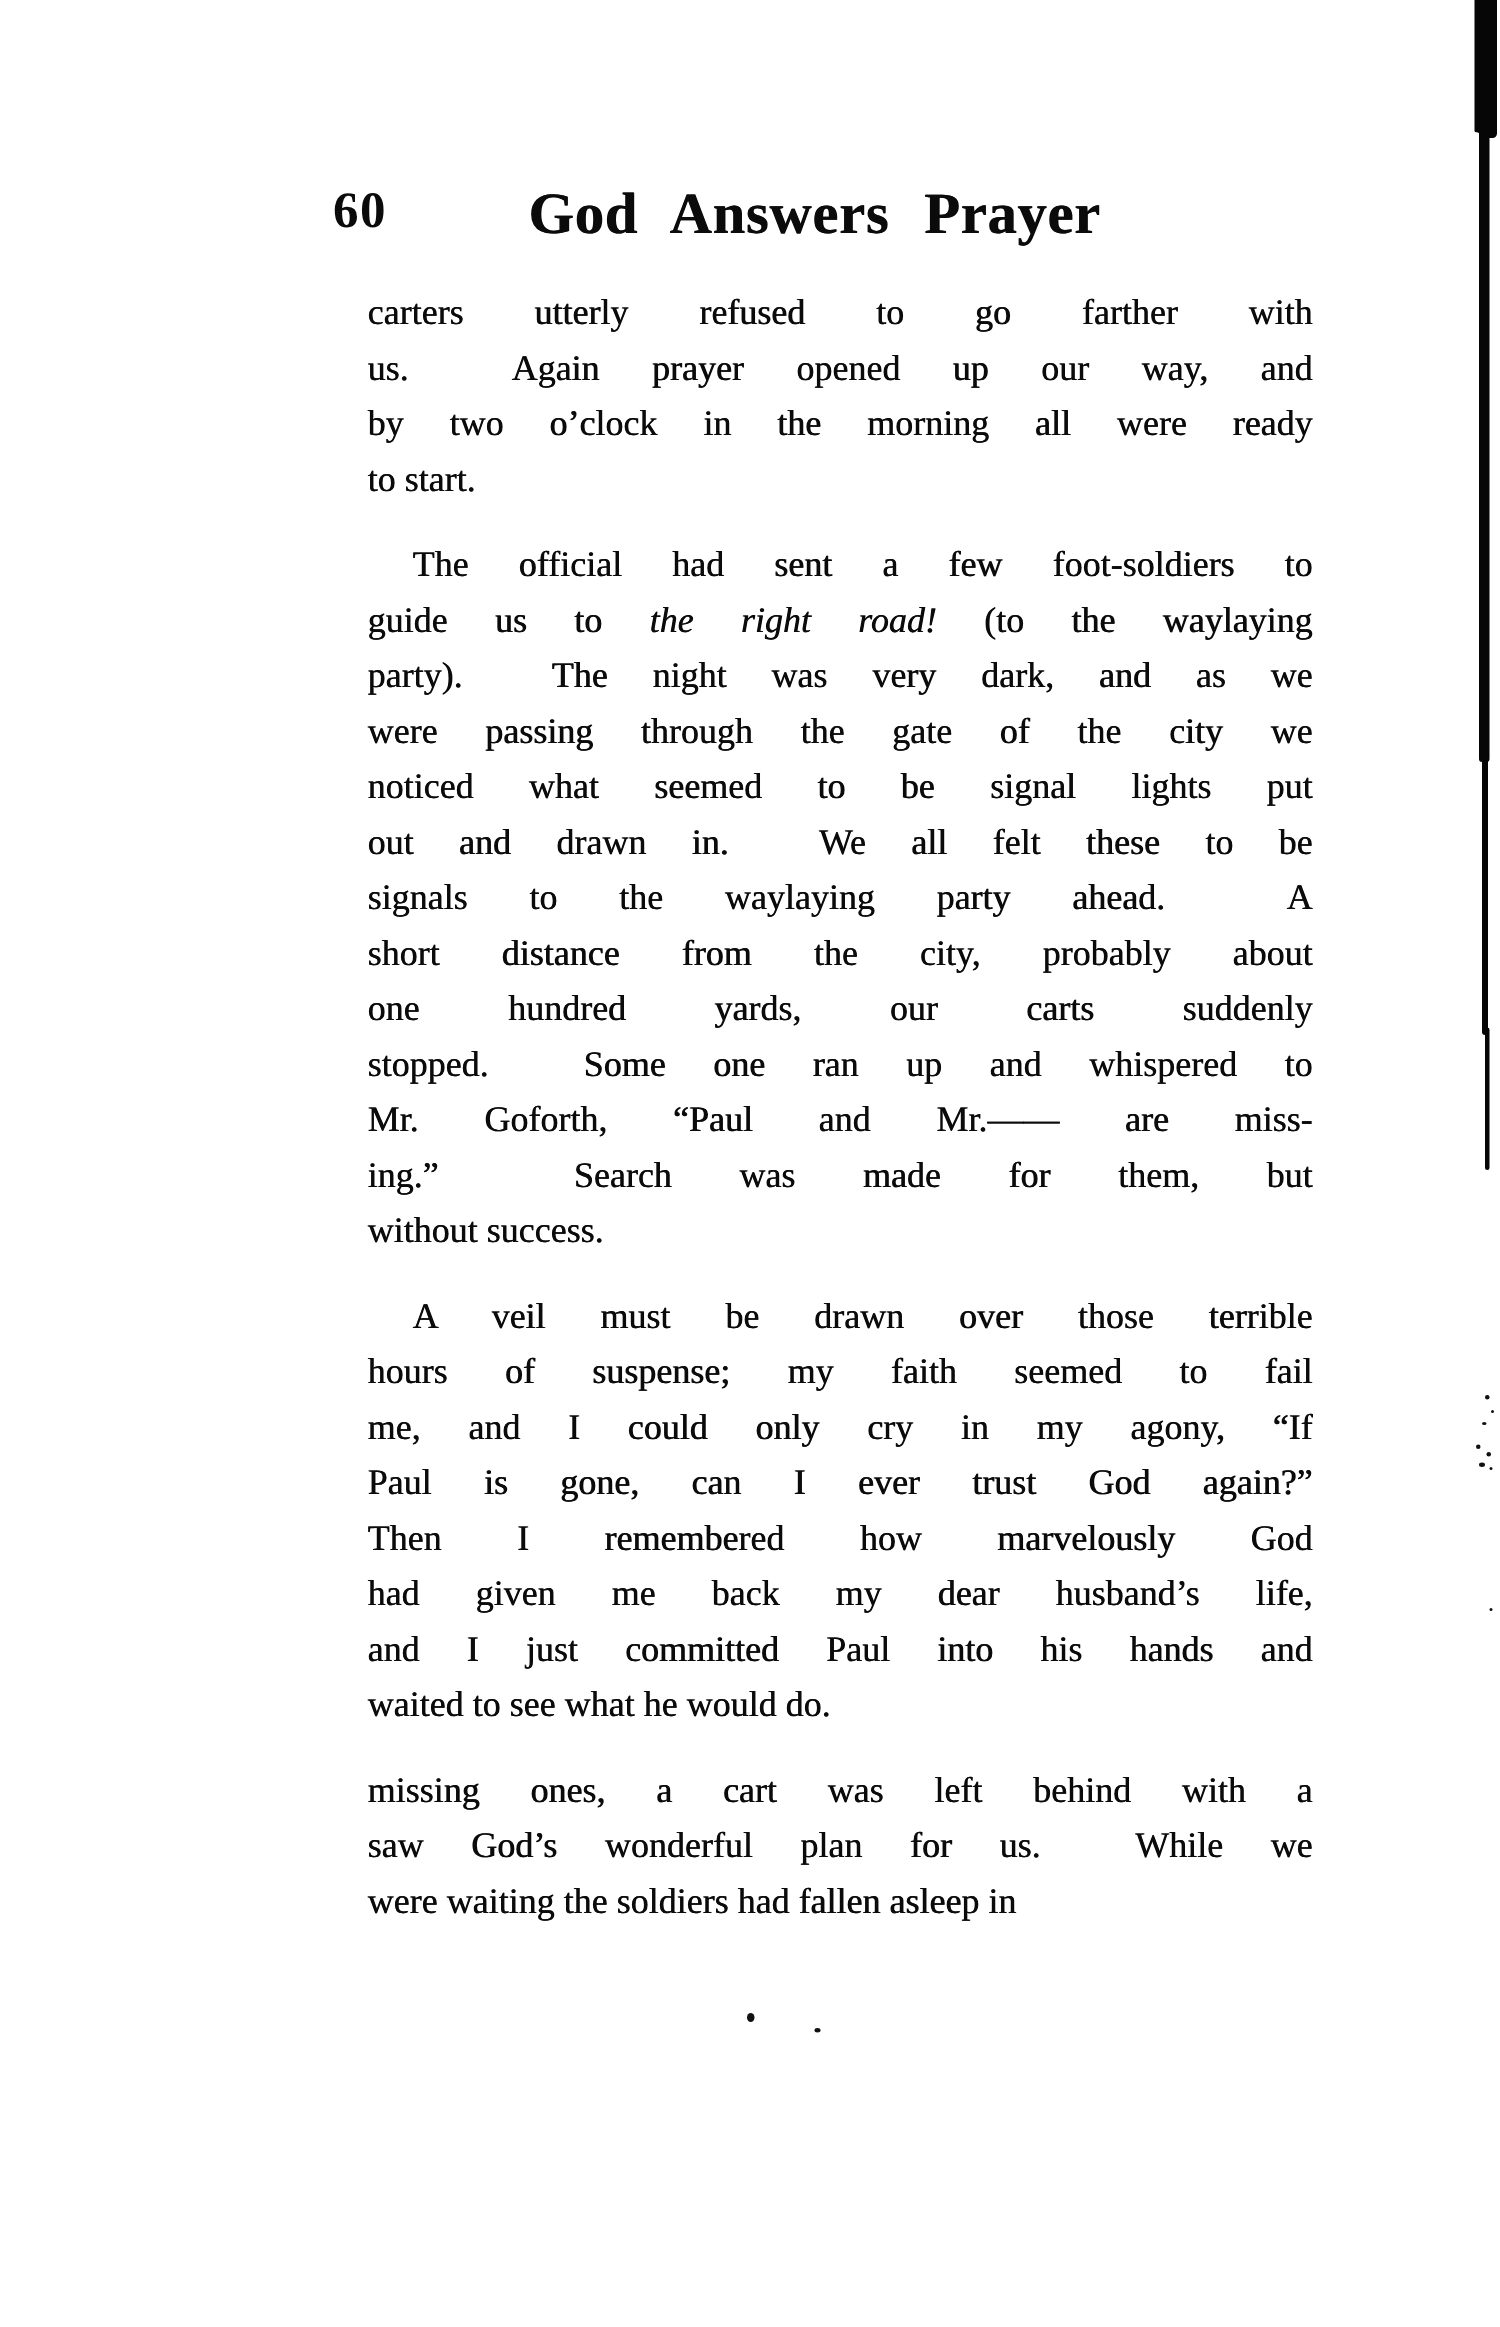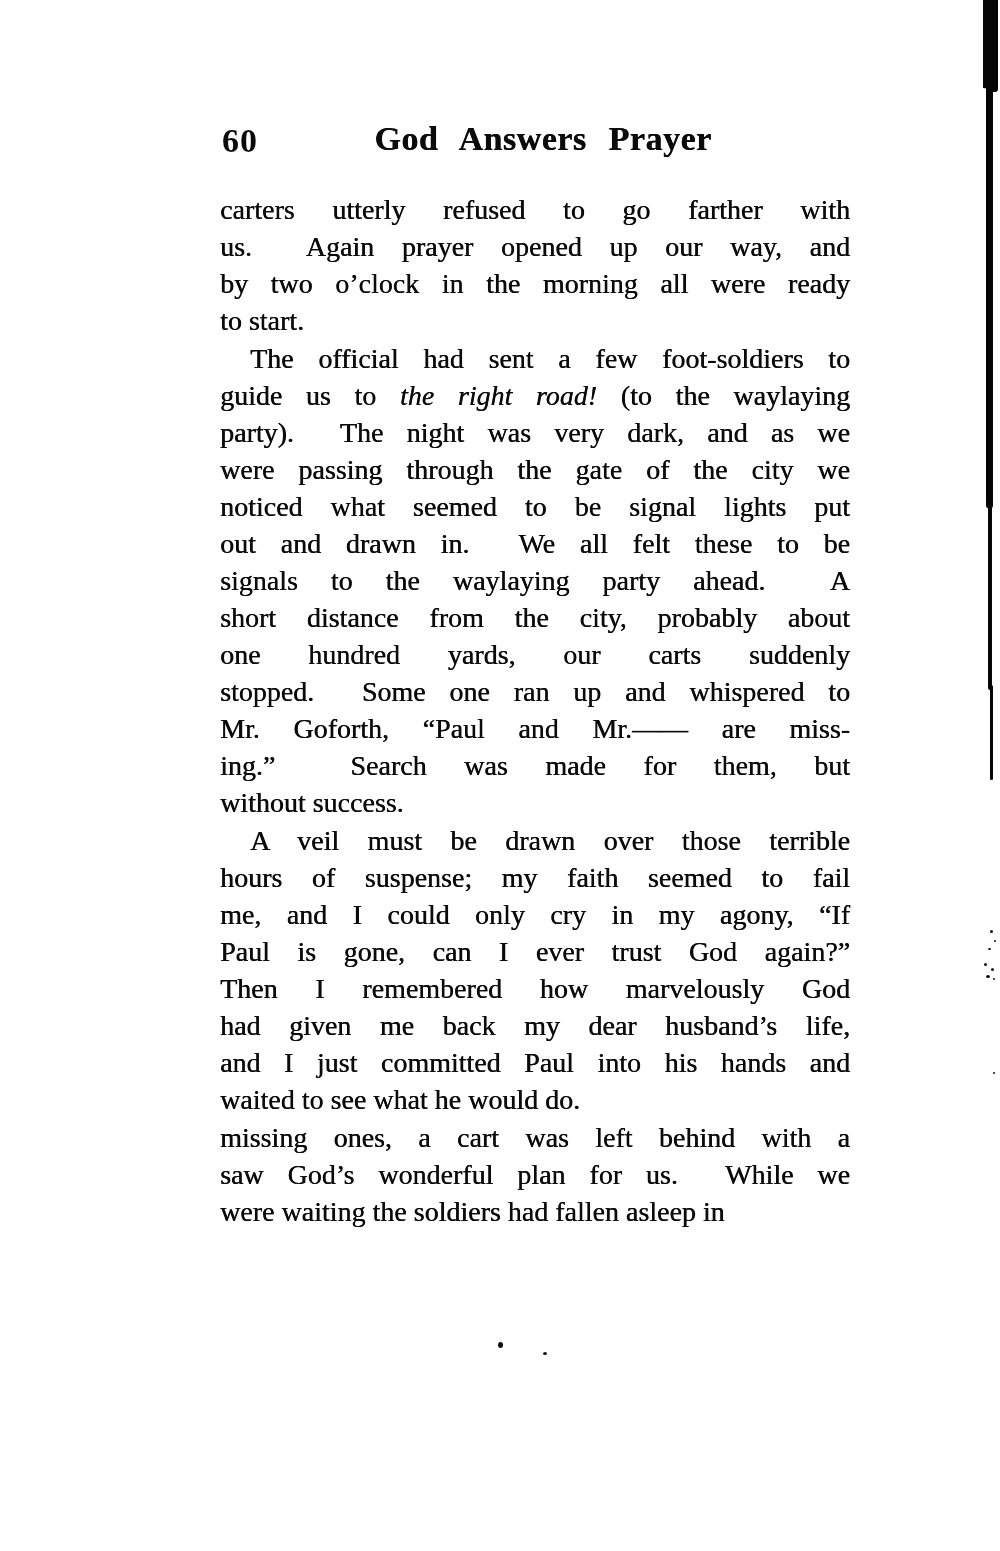--- a/index.html
+++ b/index.html
@@ -18,33 +18,33 @@
     position: absolute;
     left: 228px; top: 120px; width: 630px; height: 46px;
   }
   .page-number {
     position: absolute; left: -6px; top: 2px;
     font-size: 34px; font-weight: bold; letter-spacing: 1px;
   }
   .page-title {
     position: absolute; left: 0; right: 0; top: 0;
     text-align: center;
-    font-size: 34px; font-weight: bold;
+    font-size: 39px; font-weight: bold;
     word-spacing: 13px; letter-spacing: 0.5px;
     text-shadow: 0.4px 0 0 currentColor;
   }
 
   
   .text-block {
     position: absolute;
-    left: 220px; top: 191px; width: 630px;
-    font-size: 28px; line-height: 37px;
+    left: 245px; top: 191px; width: 630px;
+    font-size: 24px; line-height: 37px;
     text-shadow: 0.4px 0 0 currentColor;
   }
-  .para + .para { margin-top: 1px; }
+  .para + .para { margin-top: 20px; }
   .line {
     text-align: justify;
     text-align-last: justify;
     height: 37px; overflow: visible;
   }
   .line.last { text-align-last: left; }
   .line.indent { text-indent: 30px; }
   .it { font-style: italic; }
 
   

